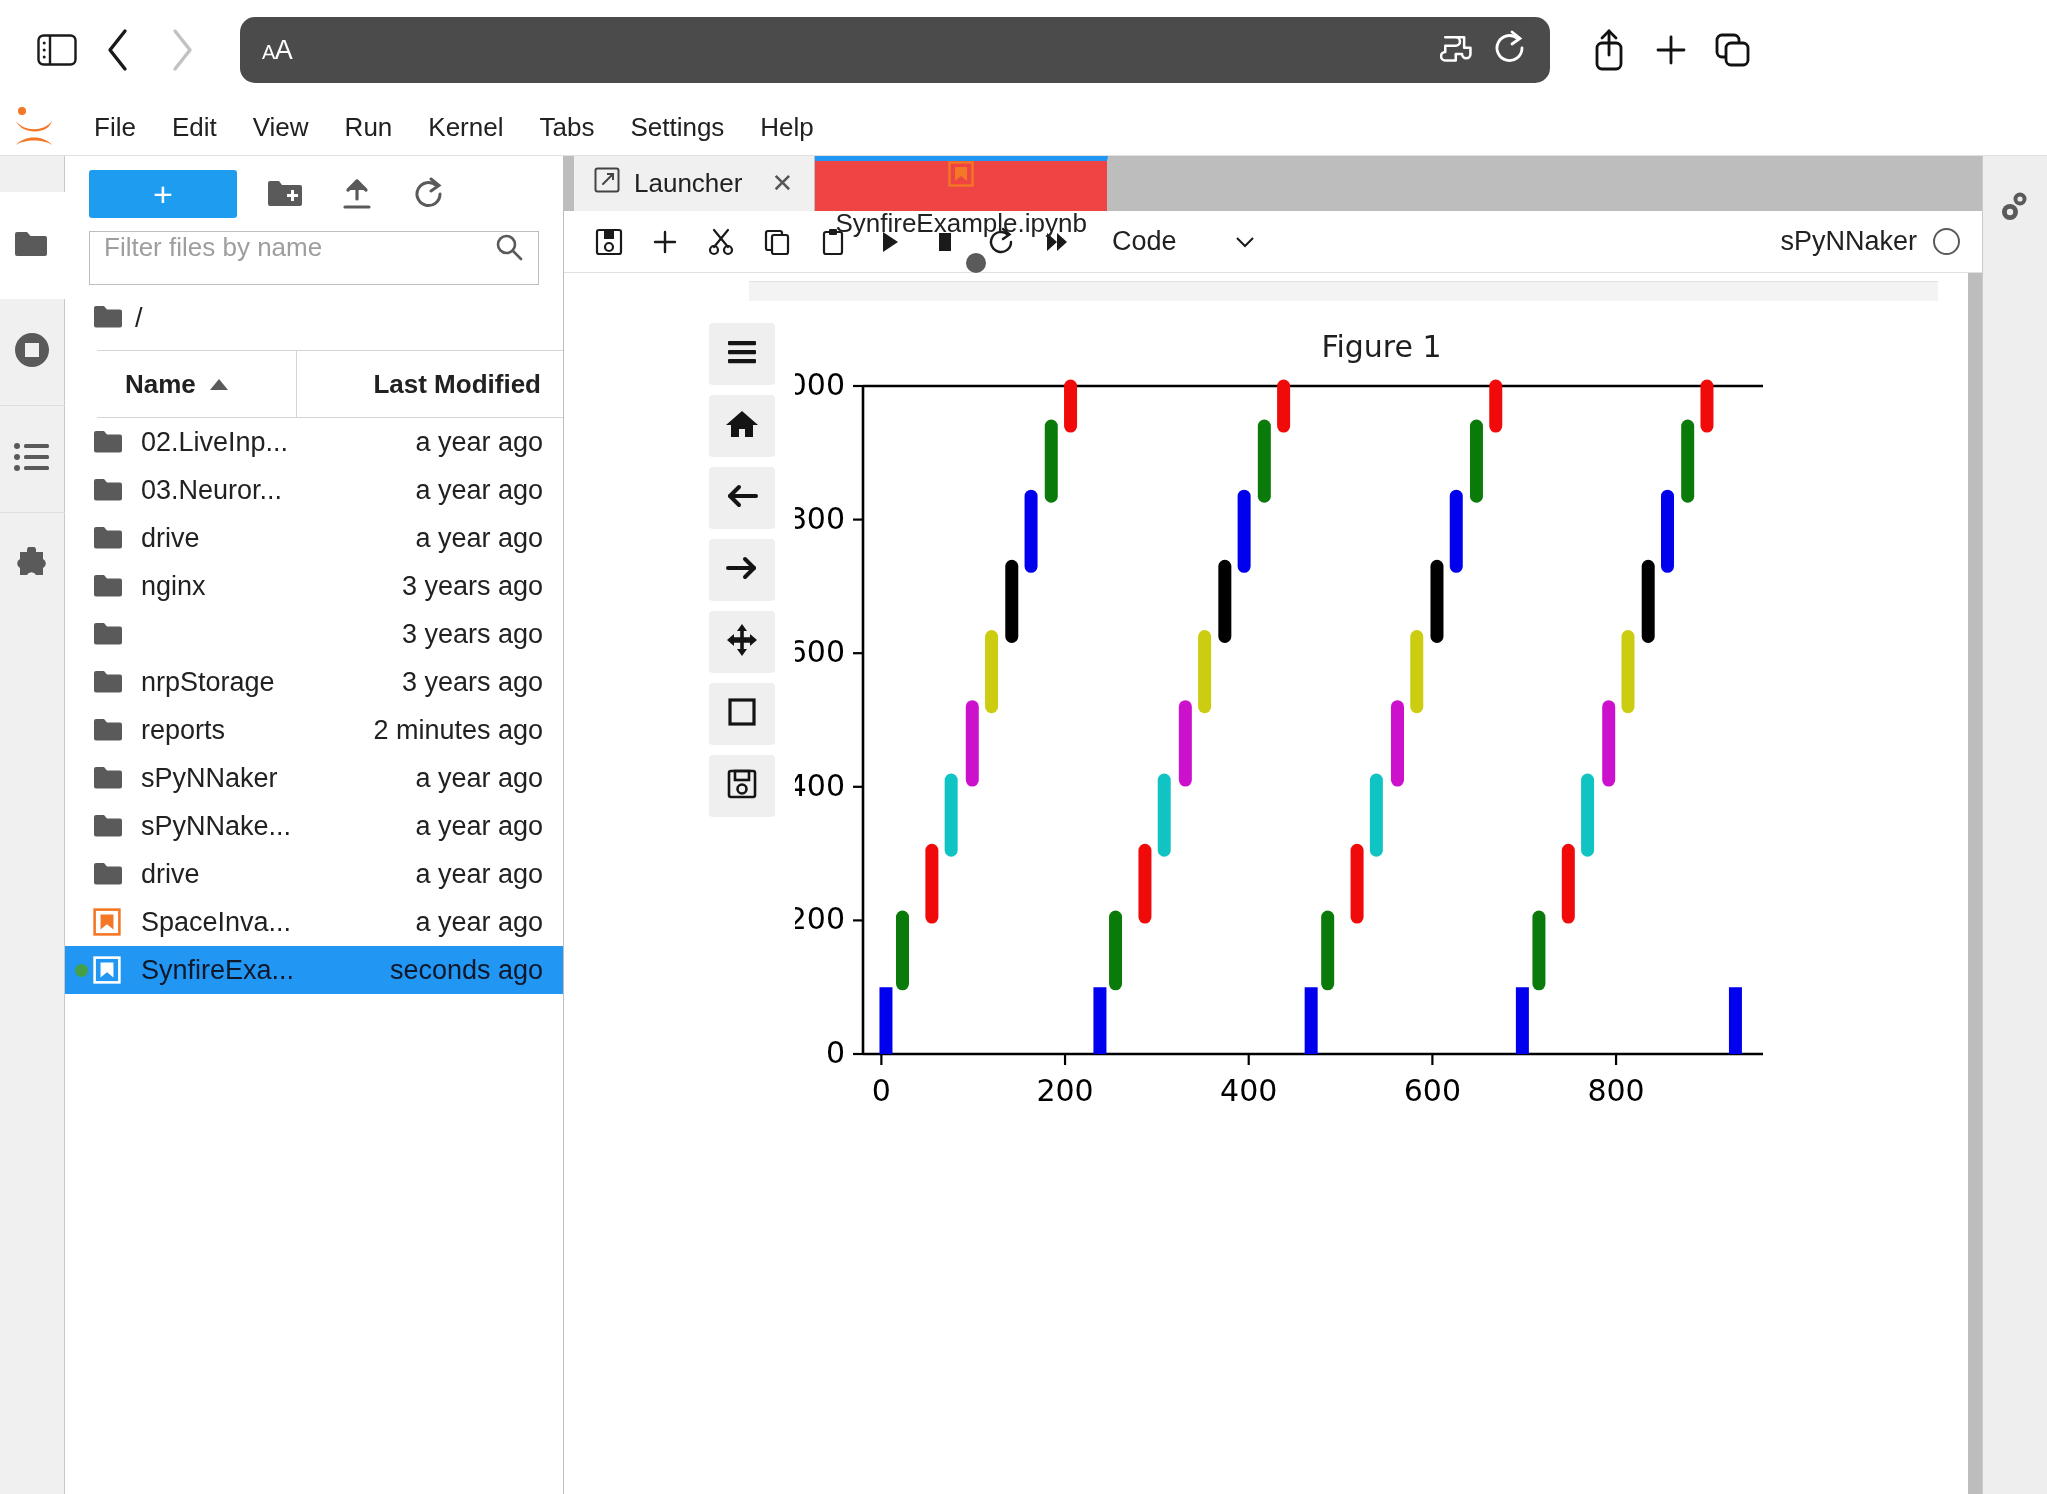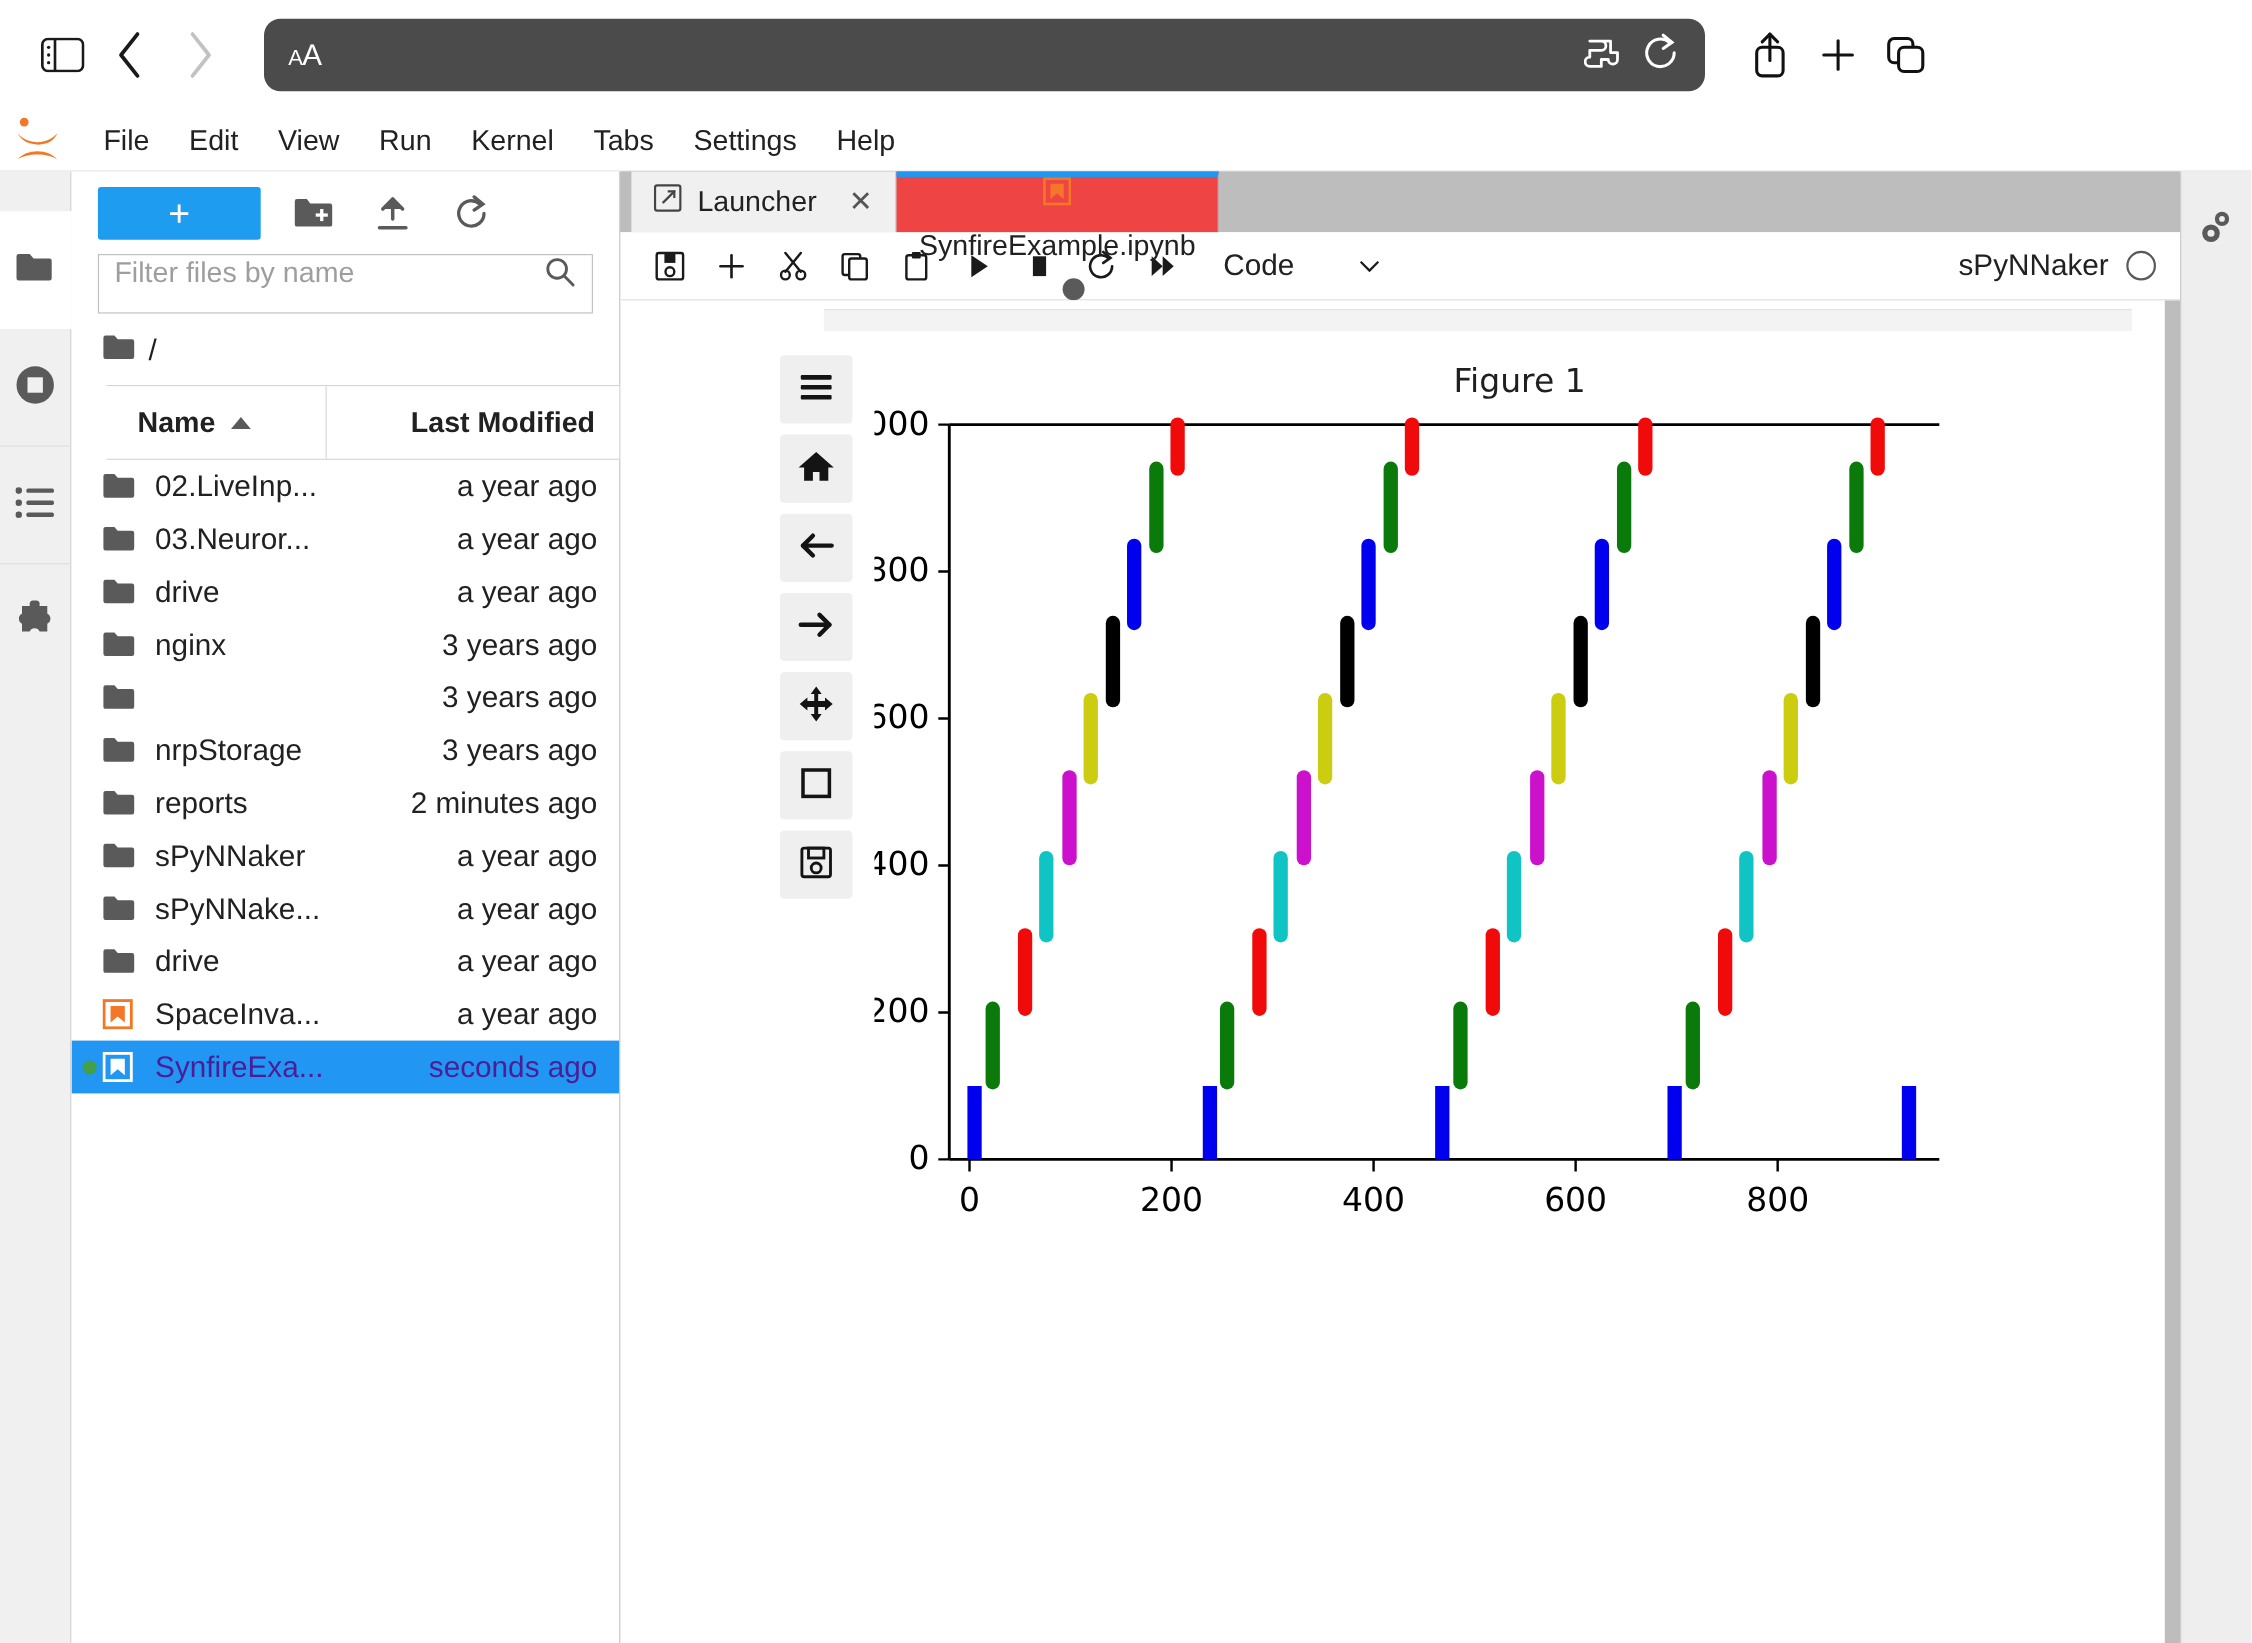--- a/index.html
+++ b/index.html
@@ -170,21 +170,21 @@
     border-left: 9px solid transparent; border-right: 9px solid transparent;
     border-bottom: 11px solid #5a5a5a;
   }
   .fb-list { flex: 1; overflow: hidden; }
   .fb-row {
     display: flex; align-items: center;
     height: 48px; padding-left: 28px;
     cursor: pointer;
   }
   .fb-row.selected { background: #2196f3; }
-  .fb-row.selected .fb-name, .fb-row.selected .fb-mod { color: #4c1d95; }
+  .fb-row.selected .fb-name, .fb-row.selected .fb-mod { color: #0f172a; }
   .dirty-dot {
     width: 13px; height: 13px; border-radius: 50%;
     background: #43a047; margin-left: -18px; margin-right: 5px;
     flex: none;
   }
   .fb-icon { width: 34px; margin-right: 14px; flex: none; display:flex; }
   .fb-name {
     flex: 1; font-size: 27px; color: #212121;
     white-space: nowrap; overflow: hidden;
   }

